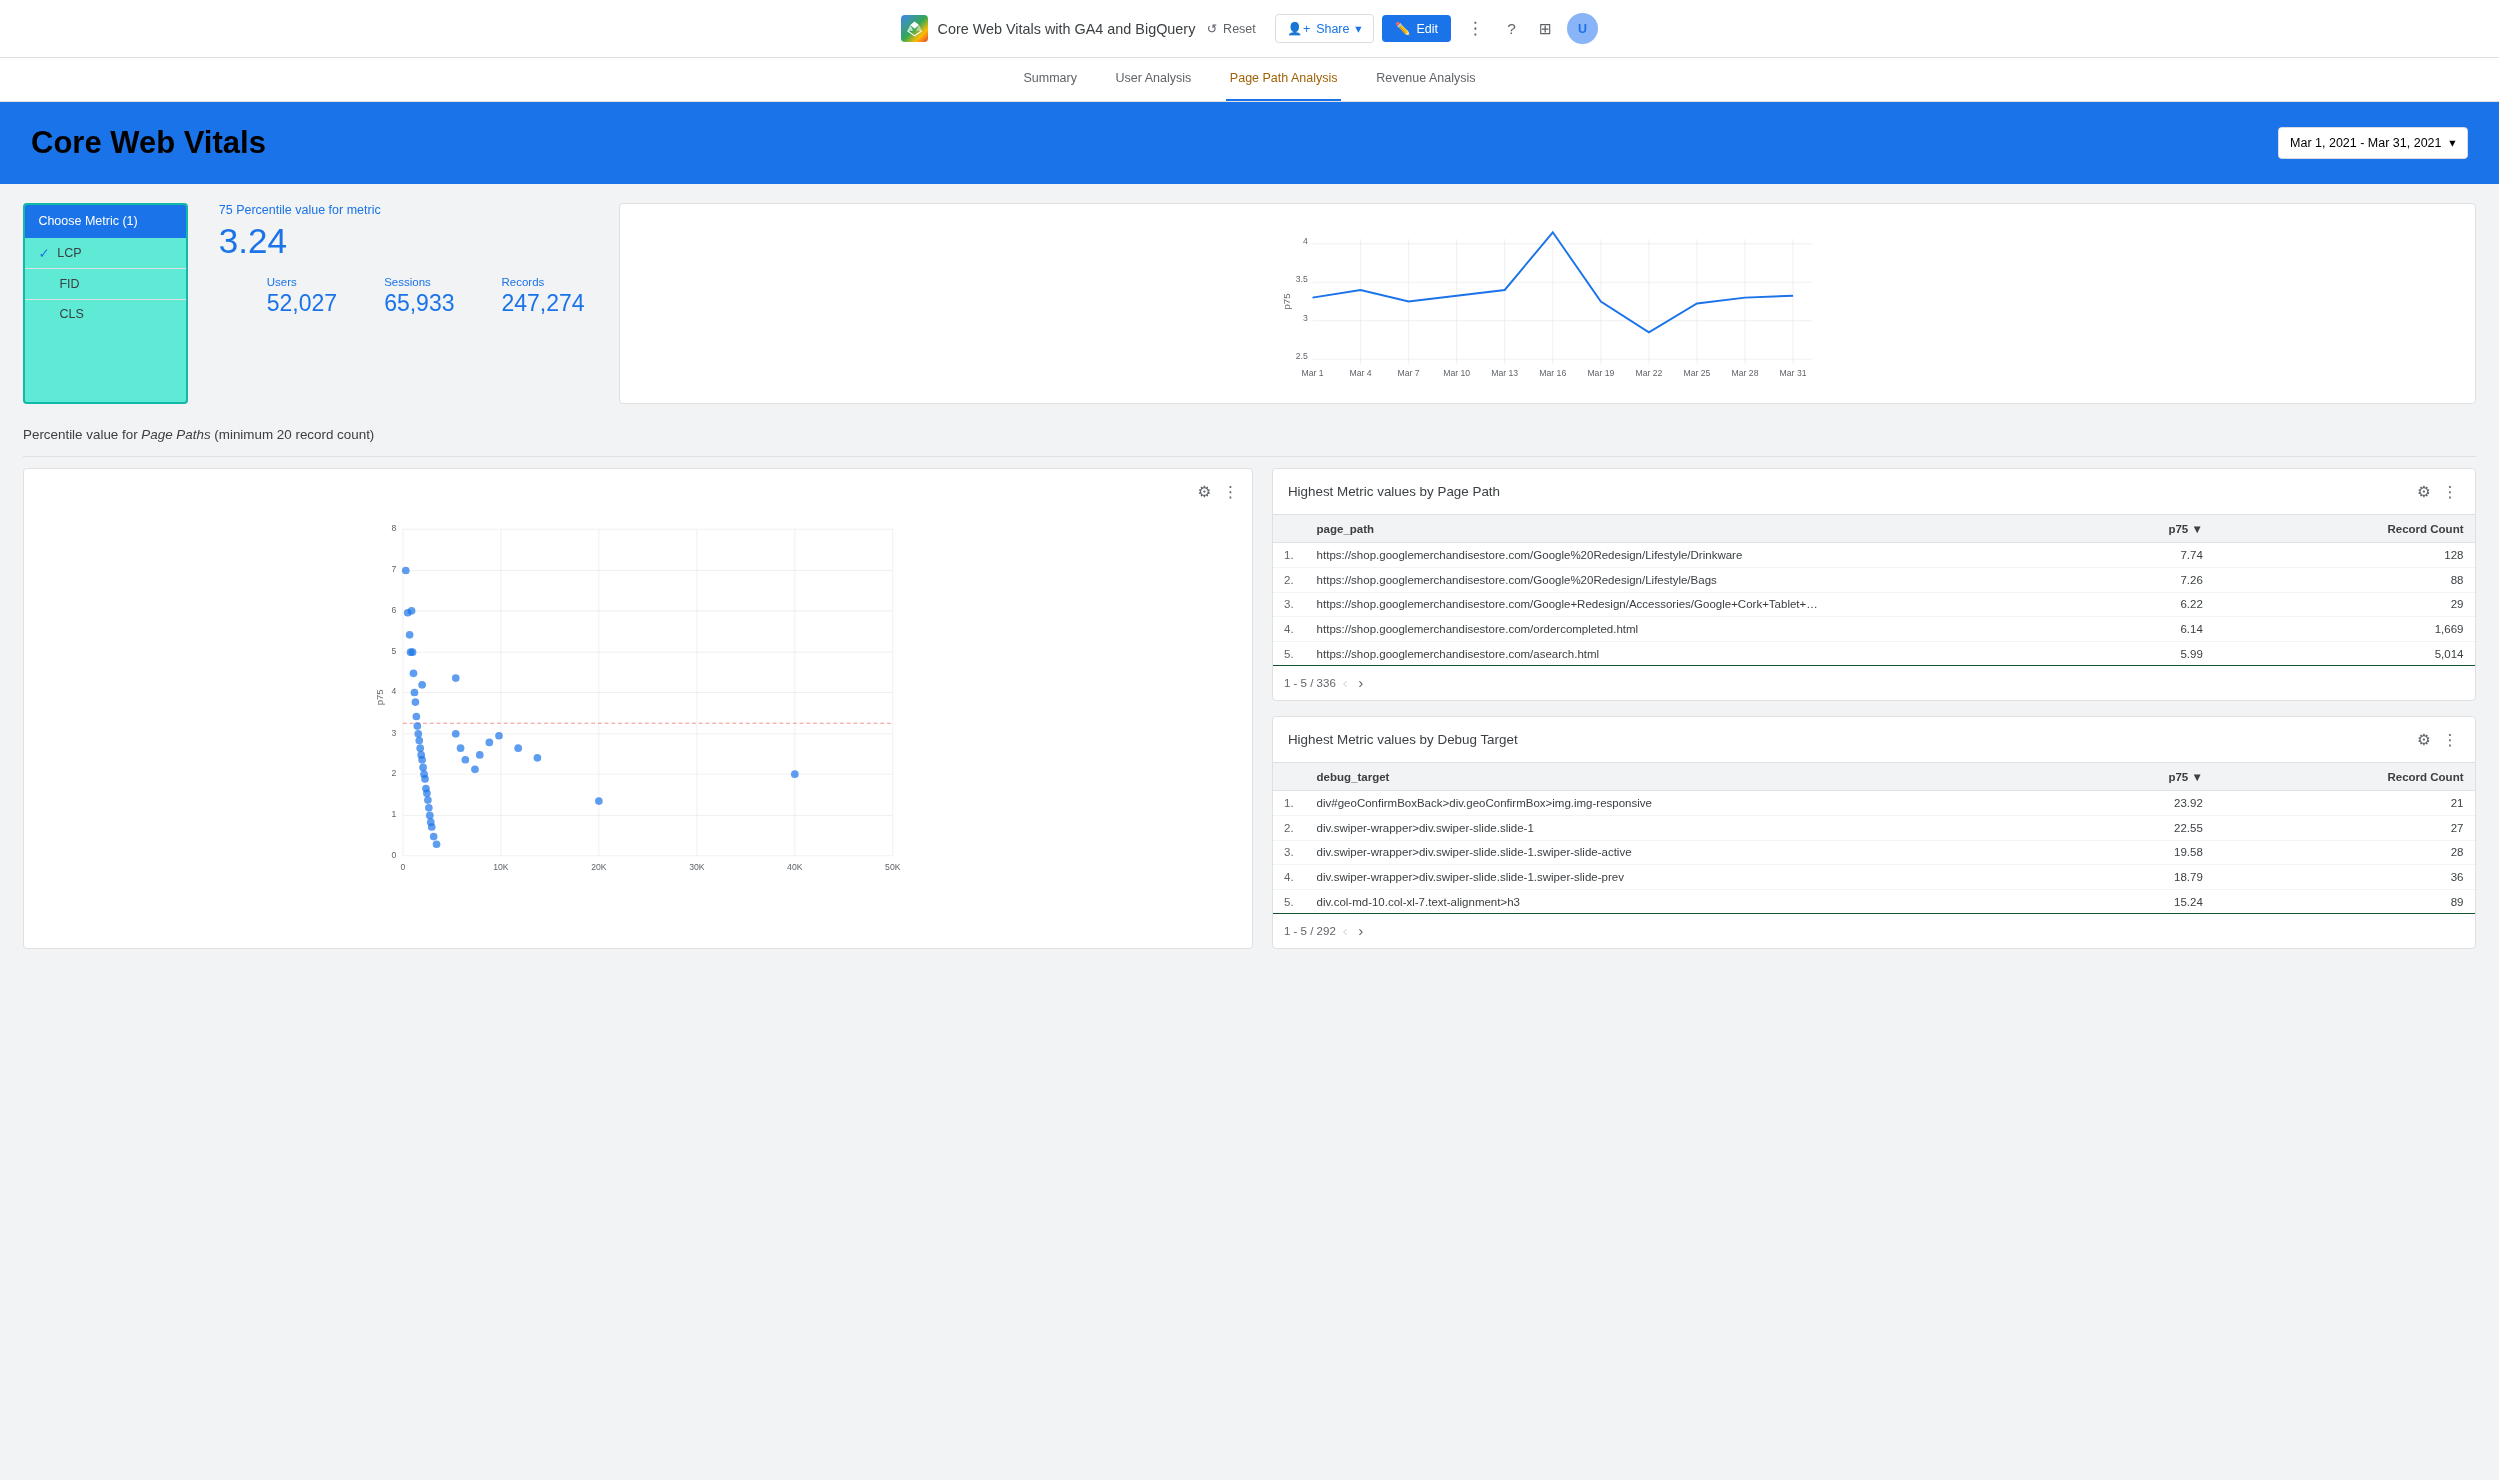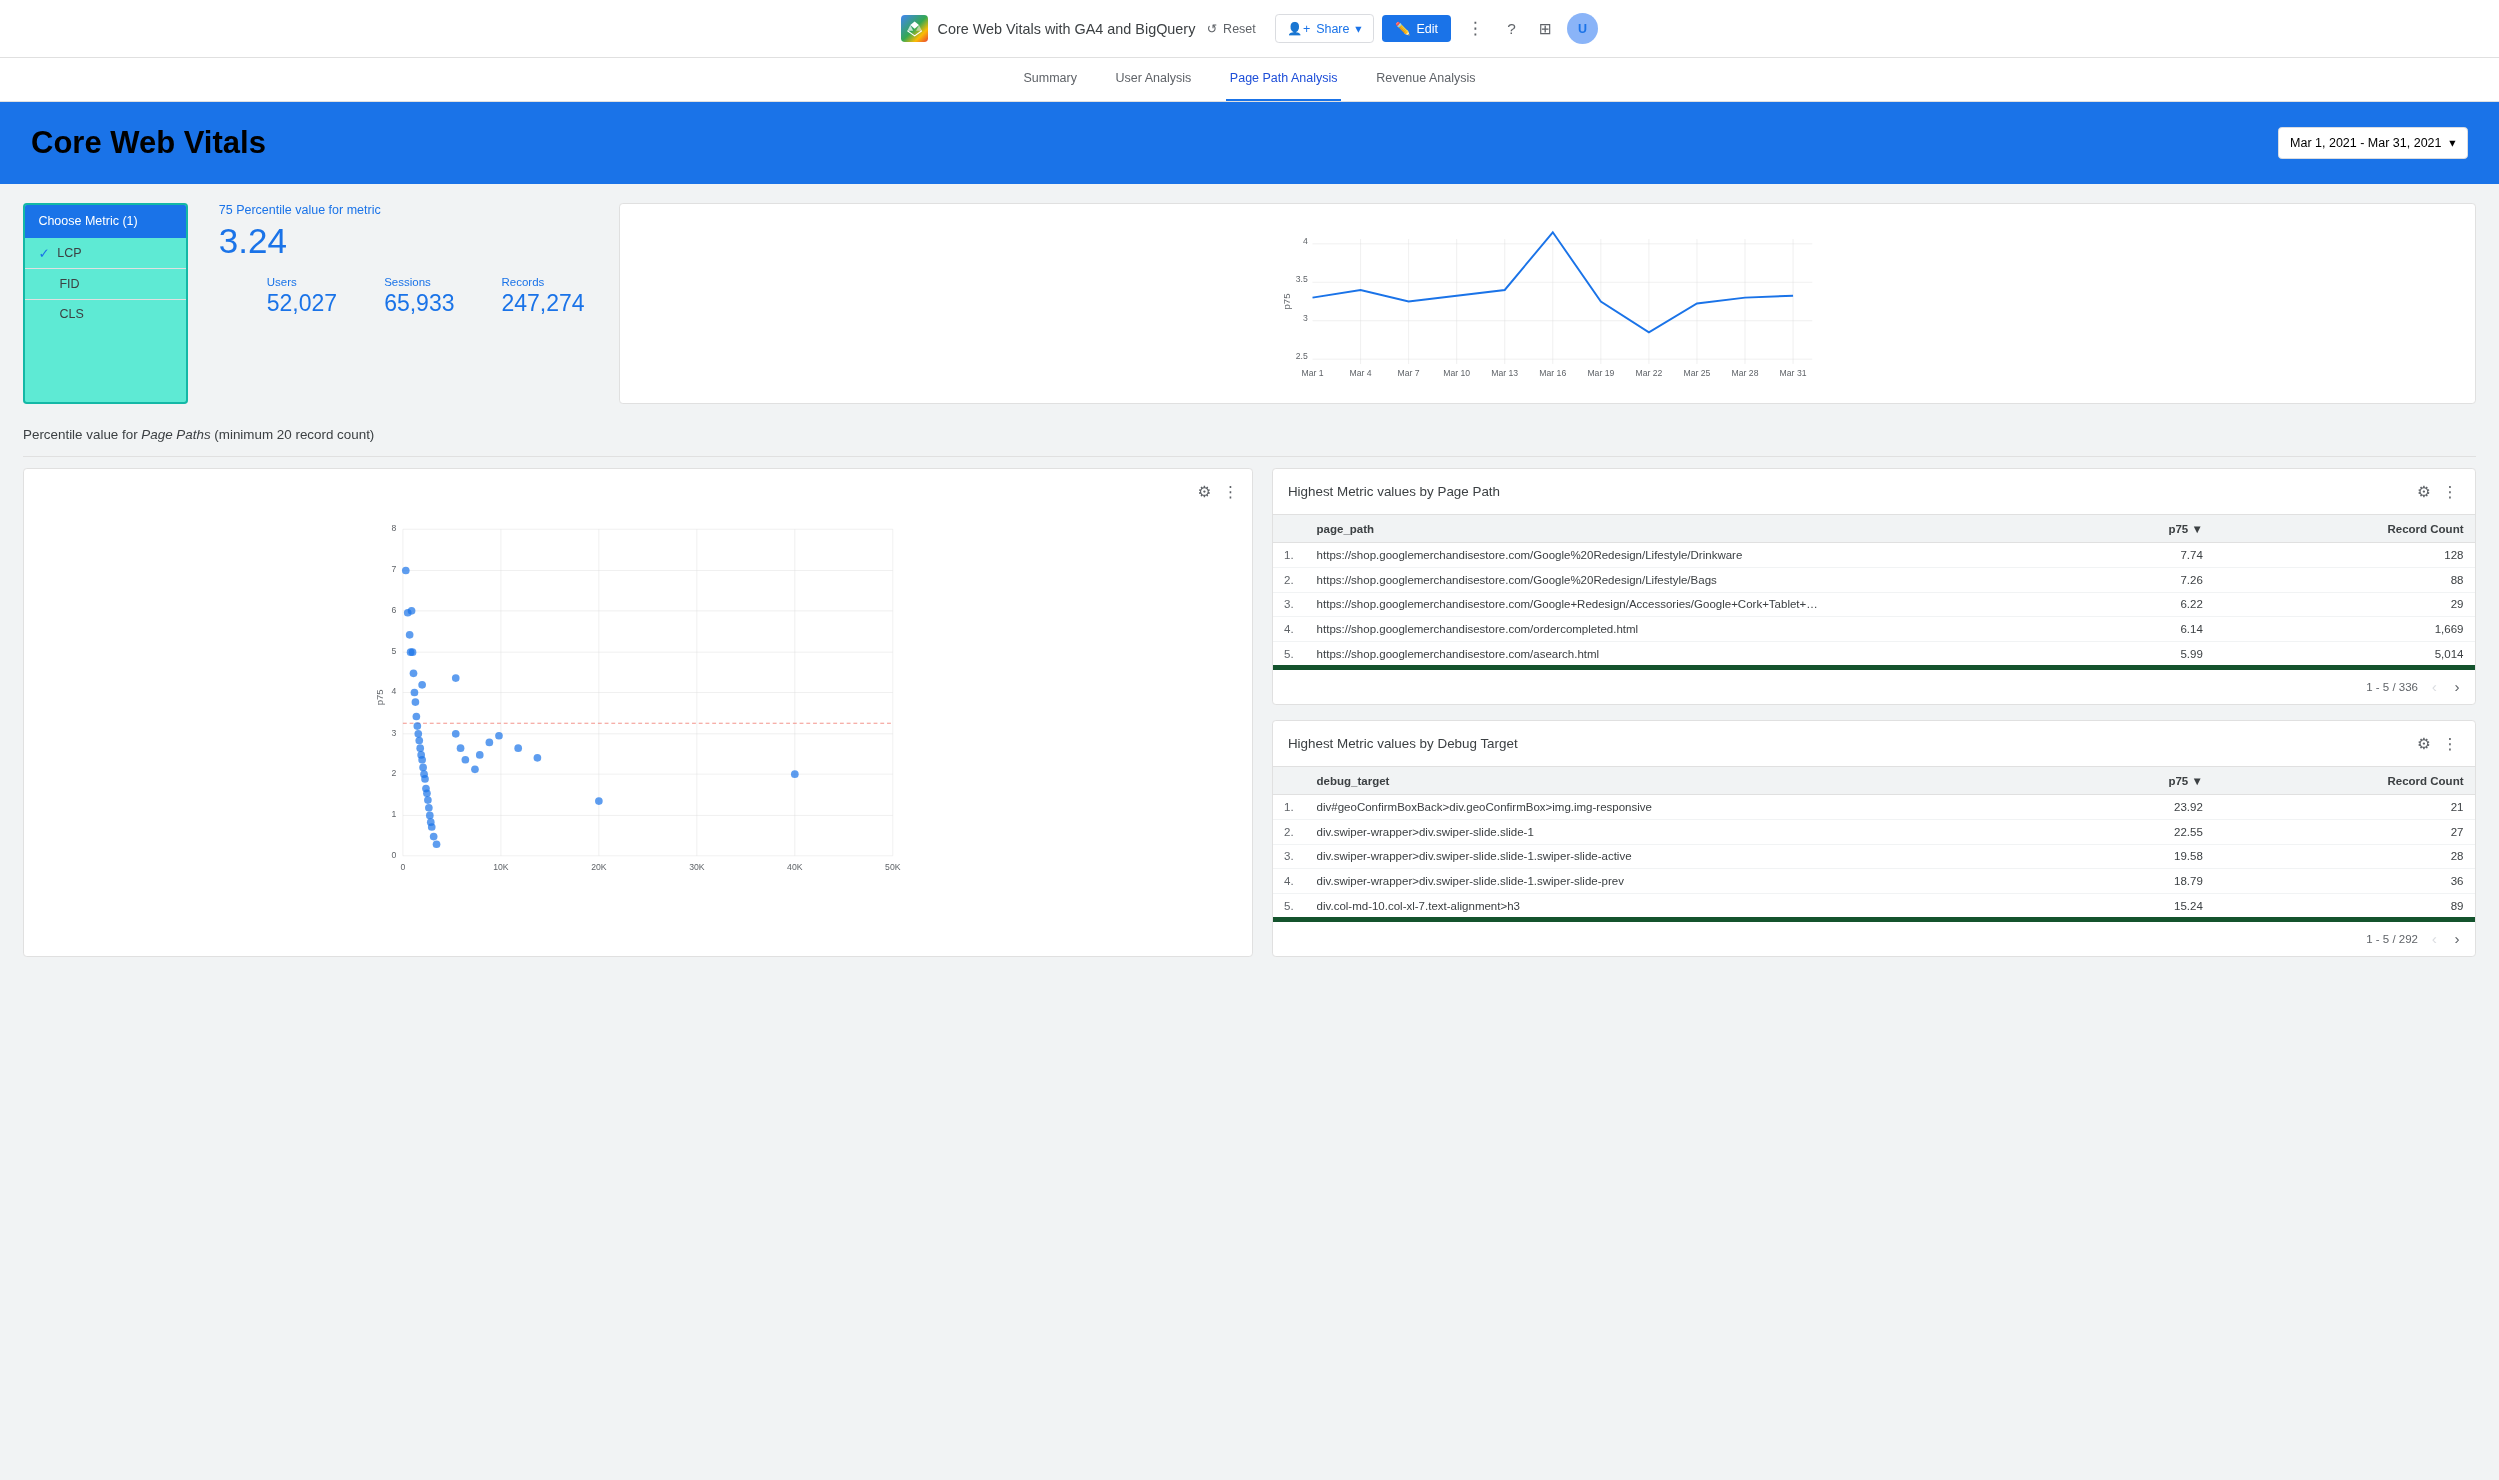--- a/index.html
+++ b/index.html
@@ -16,21 +16,21 @@
     .btn-share { display: flex; align-items: center; gap: 5.8px; padding: 5.8px 11.5px; border: 1px solid #dadce0; background: #fff; color: #1a73e8; cursor: pointer; font-size: 12.5px; border-radius: 3.8px; font-weight: 500; }
     .btn-edit { display: flex; align-items: center; gap: 5.8px; padding: 5.8px 13.4px; border: none; background: #1a73e8; color: #fff; cursor: pointer; font-size: 12.5px; border-radius: 3.8px; font-weight: 500; }
     .btn-dots { padding: 5.8px 7.7px; border: none; background: transparent; color: #5f6368; cursor: pointer; font-size: 17.3px; border-radius: 50%; }
     .btn-help { padding: 5.8px 7.7px; border: none; background: transparent; color: #5f6368; cursor: pointer; font-size: 15.4px; border-radius: 50%; }
     .btn-grid { padding: 5.8px 7.7px; border: none; background: transparent; color: #5f6368; cursor: pointer; font-size: 15.4px; border-radius: 50%; }
     .avatar { width: 31px; height: 31px; border-radius: 50%; background: #8ab4f8; display: flex; align-items: center; justify-content: center; color: #1a73e8; font-weight: 600; font-size: 12.5px; overflow: hidden; }
 
     
     .nav-tabs { display: flex; justify-content: center; gap: 31px; background: #fff; border-bottom: 1px solid #e0e0e0; padding: 0; }
     .nav-tab { padding: 13.4px 3.8px; cursor: pointer; font-size: 12.5px; color: #5f6368; border-bottom: 2.9px solid transparent; font-weight: 500; }
-    .nav-tab.active { color: #1d4ed8; border-bottom: 2.9px solid #1a73e8; }
+    .nav-tab.active { color: #a16207; border-bottom: 2.9px solid #1a73e8; }
 
     
     .banner { background: #1a73e8; padding: 23px 31px; display: flex; align-items: center; justify-content: space-between; }
     .banner-title { color: #000000; font-size: 31px; font-weight: 600; }
     .date-picker { background: #fff; border: 1px solid #dadce0; border-radius: 3.8px; padding: 7.7px 11.5px; font-size: 12.5px; color: #000000; display: flex; align-items: center; gap: 7.7px; cursor: pointer; }
 
     
     .main { padding: 19px 23px; }
 
     
@@ -69,21 +69,21 @@
     .table-card-header { display: flex; align-items: center; justify-content: space-between; padding: 11.5px 15.4px; font-size: 13.4px; font-weight: 500; color: #3c4043; border-bottom: 1px solid #e0e0e0; }
     .table-card-header-right { display: flex; gap: 7.7px; }
     table { width: 100%; border-collapse: collapse; }
     th { background: #f1f3f4; padding: 7.7px 11.5px; text-align: left; font-size: 11.5px; font-weight: 600; color: #3c4043; border-bottom: 1px solid #e0e0e0; }
     th.right { text-align: right; }
     td { padding: 5.8px 11.5px; font-size: 11.5px; color: #3c4043; border-bottom: 1px solid #f1f3f4; }
     td.right { text-align: right; }
     tr:last-child td { border-bottom: none; }
     .row-num { color: #5f6368; width: 23px; }
 
-    .table-footer { display: flex; align-items: center; justify-content: flex-end; padding: 5.8px 11.5px; gap: 10px; font-size: 11.5px; color: #5f6368; border-top: 5px solid #14532d; }
+    .table-footer { display: flex; align-items: center; justify-content: flex-start; padding: 5.8px 11.5px; gap: 3px; font-size: 11.5px; color: #5f6368; border-top: 1px solid #14532d; }
     .nav-arrow { background: none; border: none; cursor: pointer; color: #5f6368; font-size: 15.4px; padding: 1.9px 3.8px; }
     .nav-arrow:disabled { color: #dadce0; }
   </style>
 </head>
 <body>
 
 <div class="topbar">
   <div class="topbar-left">
     <div class="topbar-logo">
       <svg viewBox="0 0 24 24" fill="none">

